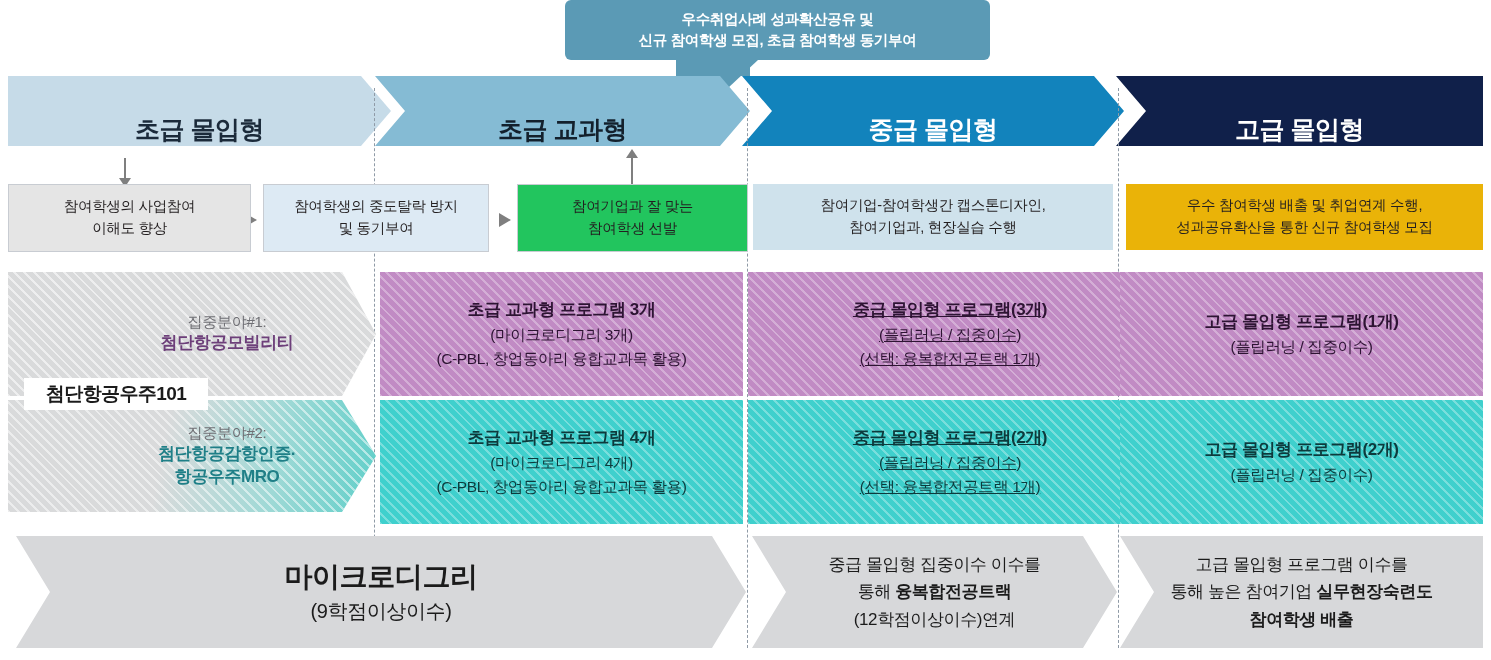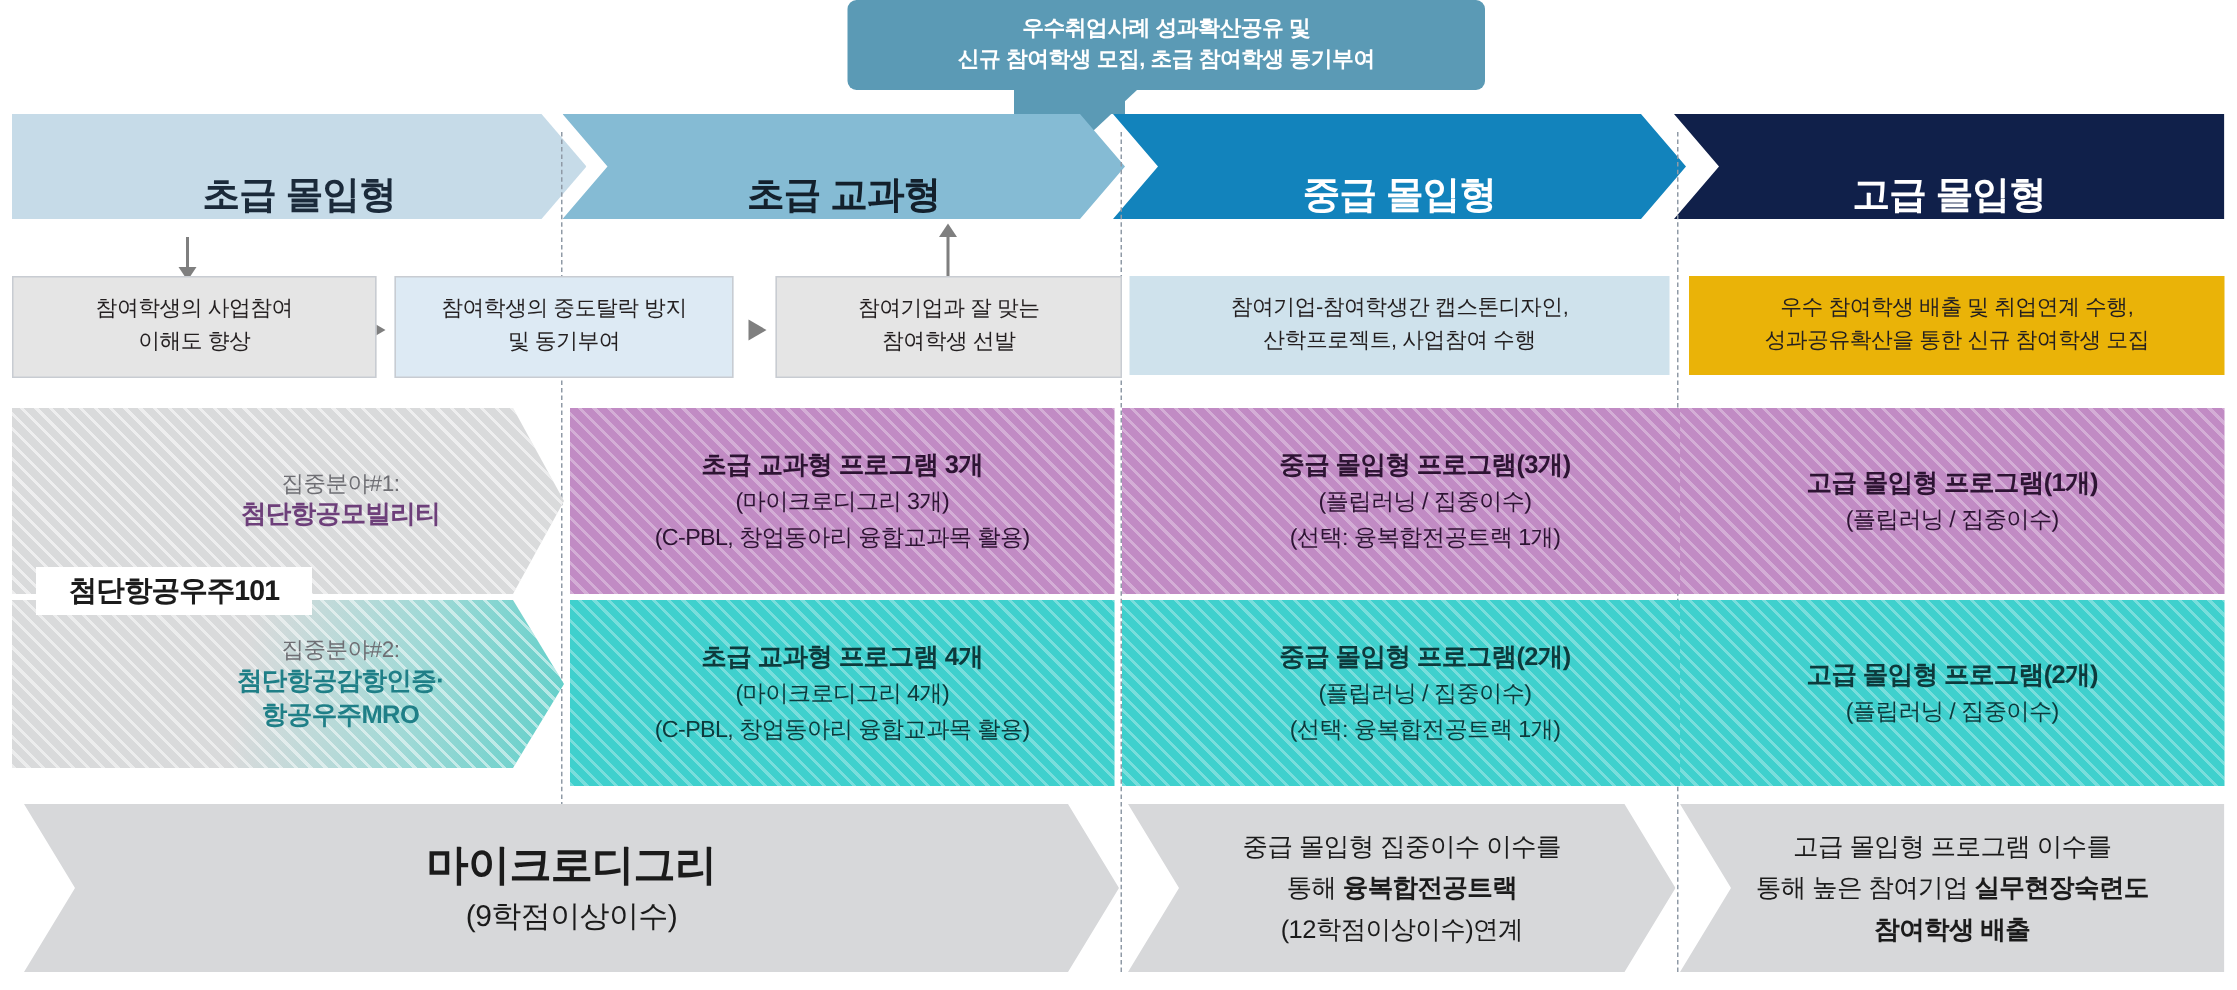--- a/index.html
+++ b/index.html
@@ -50,21 +50,21 @@
   .vdash{position:absolute;top:88px;height:560px;border-left:1.5px dashed #8f9aa6;}
 
   
   .goal{
     position:absolute;top:184px;height:66px;
     display:flex;align-items:center;justify-content:center;text-align:center;
     font-size:14.5px;line-height:1.5;letter-spacing:-0.3px;border:1px solid #c8ccd2;
   }
   .g1{left:8px;width:241px;background:#e5e5e5;}
   .g2{left:263px;width:224px;background:#ddeaf4;}
-  .g3{left:517px;width:229px;background:#e5e5e5;}
+  .g3{left:517px;width:229px;background:#22c55e;}
   .g4{left:753px;width:360px;background:#cfe2ec;border:none;}
   .g5{left:1126px;width:357px;background:#eab308;border:none;}
 
   
   .arrow-right{
     position:absolute;top:210px;width:16px;height:14px;
   }
   .arrow-right:after{
     content:"";position:absolute;left:0;top:3px;width:0;height:0;
     border-top:7px solid transparent;border-bottom:7px solid transparent;
@@ -129,21 +129,21 @@
     color:#2d1433;
   }
   .card.teal{
     background:
       repeating-linear-gradient(45deg,rgba(255,255,255,.30) 0 2px,rgba(255,255,255,0) 2px 7px),
       #3fd0cd;
     color:#0d3a3c;
   }
   .r1{top:272px;} .r2{top:400px;}
   .c2{left:380px;width:363px;}
-  .c3{left:748px;width:404px;}
+  .c3{left:748px;width:404px;text-decoration:underline;}
   .c4{left:1120px;width:363px;}
 
   
   .bot{
     position:absolute;top:536px;height:112px;
     display:flex;flex-direction:column;align-items:center;justify-content:center;
     text-align:center;letter-spacing:-0.4px;
   }
   .bot1{left:16px;width:730px;background:#d7d8da;color:#1b1b1b;
         clip-path:polygon(0 0,calc(100% - 34px) 0,100% 50%,calc(100% - 34px) 100%,0 100%,34px 50%);}
@@ -206,21 +206,21 @@
   </div>
   <div class="goal g3">
     <div>
       <div>참여기업과 잘 맞는</div>
       <div>참여학생 선발</div>
     </div>
   </div>
   <div class="goal g4">
     <div>
       <div>참여기업-참여학생간 캡스톤디자인,</div>
-      <div>산학프로젝트, 사업참여 수행</div>
+      <div>참여기업과, 현장실습 수행</div>
     </div>
   </div>
   <div class="goal g5">
     <div>
       <div>우수 참여학생 배출 및 취업연계 수행,</div>
       <div>성과공유확산을 통한 신규 참여학생 모집</div>
     </div>
   </div>
 
   <div class="focus-wrap">

